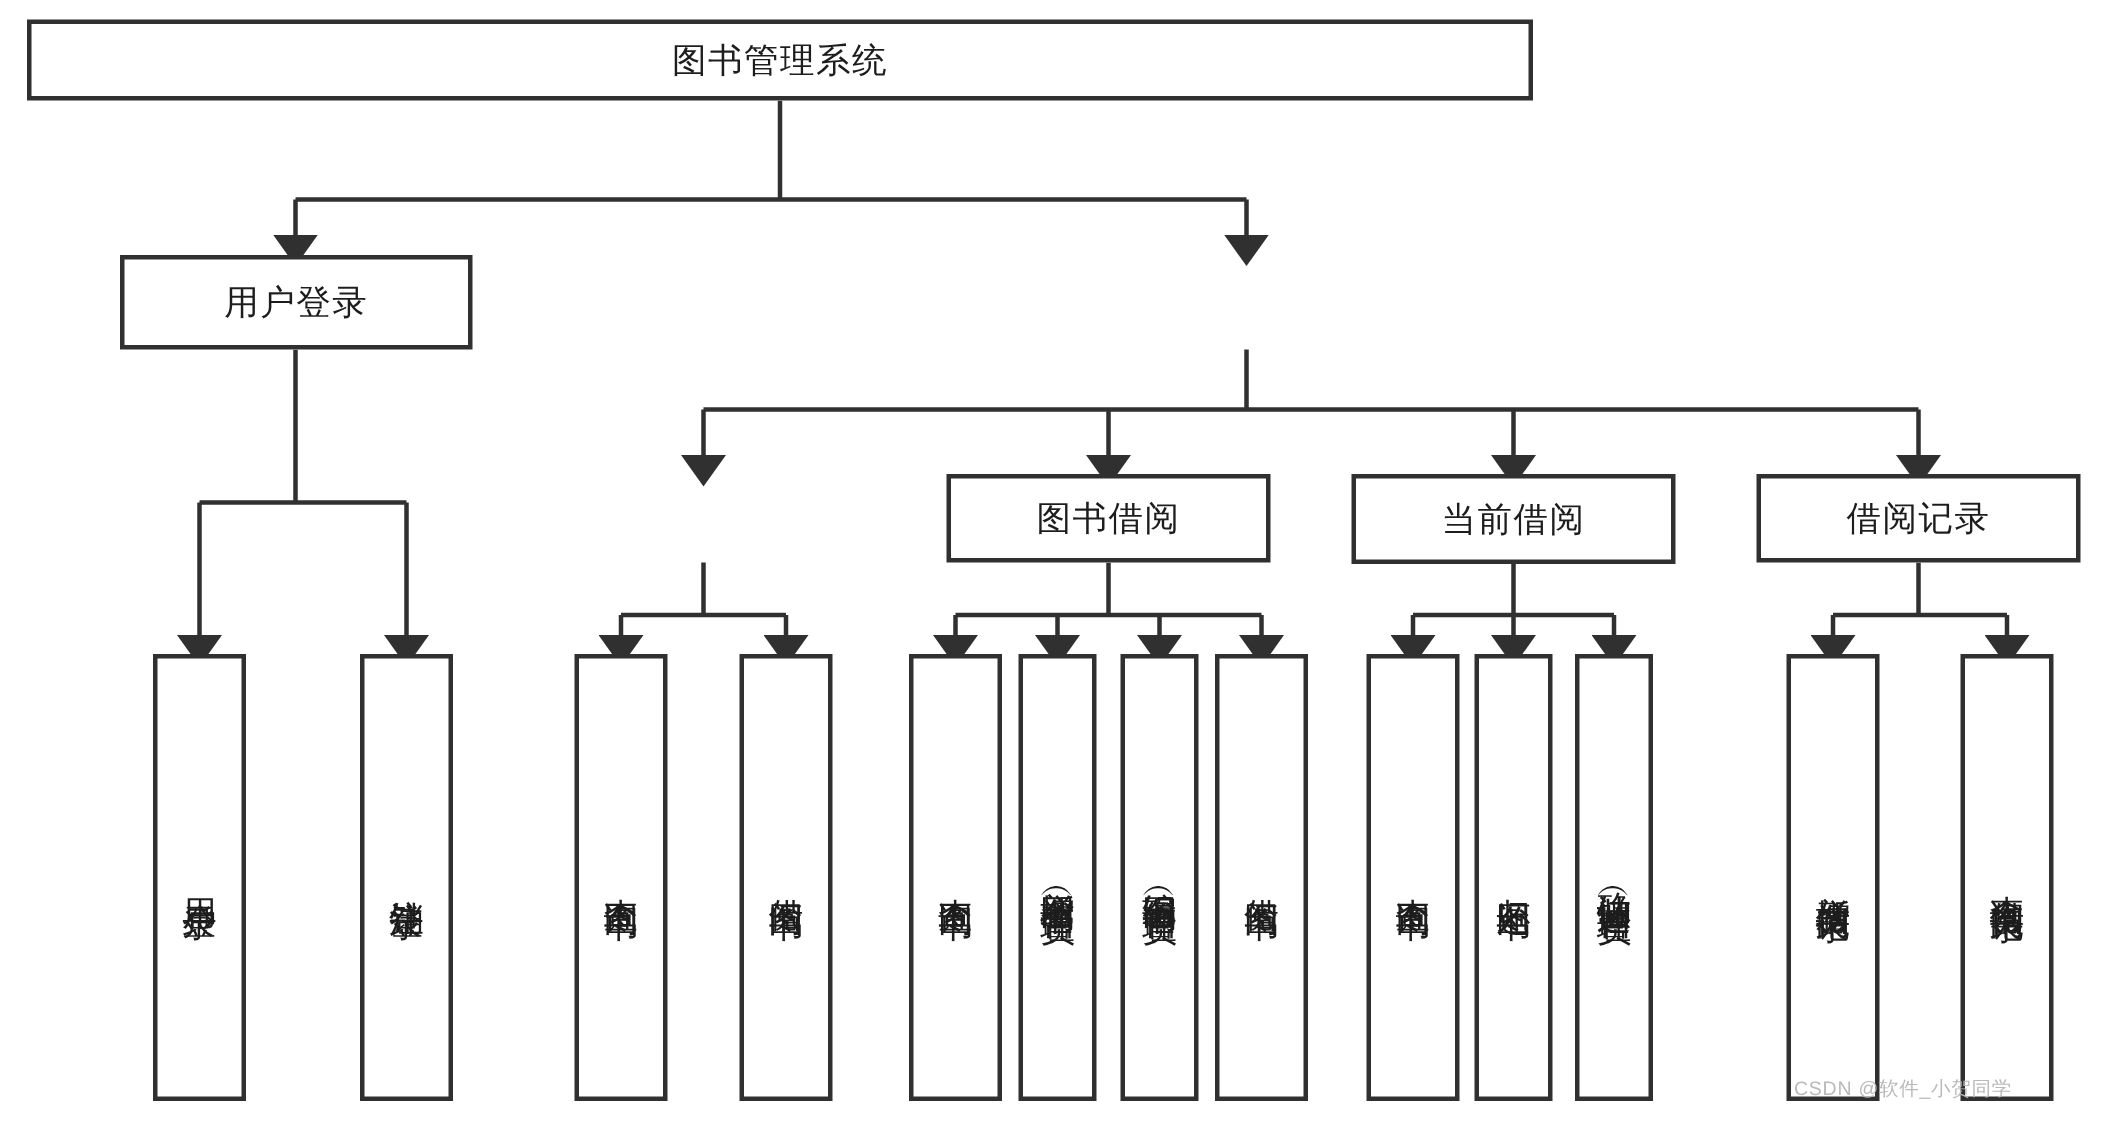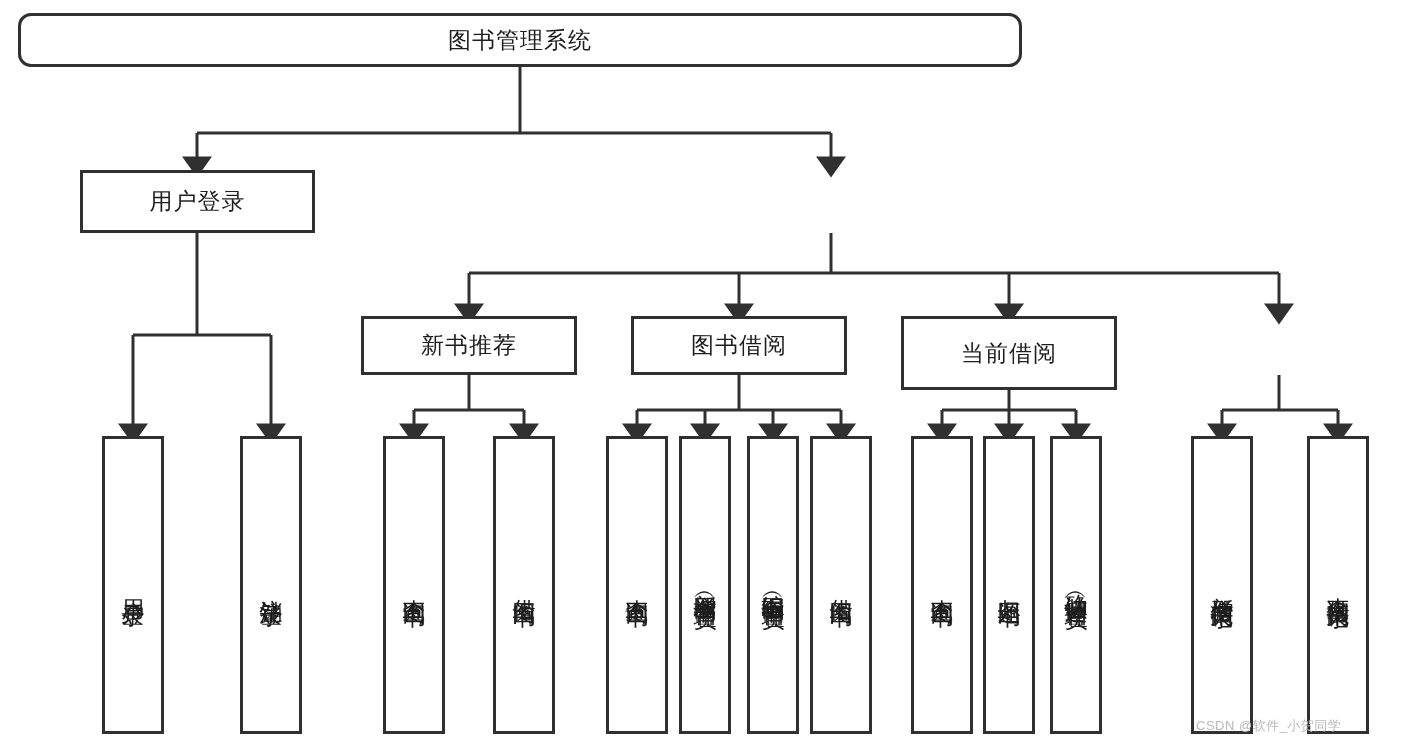--- a/index.html
+++ b/index.html
@@ -116,36 +116,36 @@
       <path d="M1009,410 L1009,430" marker-end="url(#arw)"></path>
       <path d="M1076,410 L1076,430" marker-end="url(#arw)"></path>
 
       <path d="M1279,375 L1279,410"></path>
       <path d="M1222,410 L1338,410"></path>
       <path d="M1222,410 L1222,430" marker-end="url(#arw)"></path>
       <path d="M1338,410 L1338,430" marker-end="url(#arw)"></path>
     </g>
   </svg>
 
-  <div class="node root" style="left:18px; top:13px; width:1004px; height:54px;border-radius:13px;">
+  <div class="node root" style="left:18px; top:13px; width:1004px; height:54px;">
     <span class="label">图书管理系统</span>
   </div>
 
   <div class="node" style="left:80px; top:170px; width:235px; height:63px;">
     <span class="label">用户登录</span>
   </div>
 
-  <div class="node" style="left:361px; top:316px; width:216px; height:59px;">
-    <span class="label">新书推荐</span>
-  </div>
   <div class="node" style="left:631px; top:316px; width:216px; height:59px;">
     <span class="label">图书借阅</span>
   </div>
-  <div class="node" style="left:901px; top:316px; width:216px; height:74px;">
+  <div class="node" style="left:901px; top:316px; width:216px; height:60px;">
     <span class="label">当前借阅</span>
+  </div>
+  <div class="node" style="left:1171px; top:316px; width:216px; height:59px;">
+    <span class="label">借阅记录</span>
   </div>
 
   <div class="node leaf" style="left:102px; top:436px; width:62px; height:298px;">
     <span class="label">用户登录</span>
   </div>
   <div class="node leaf" style="left:240px; top:436px; width:62px; height:298px;">
     <span class="label">注销登录</span>
   </div>
 
   <div class="node leaf" style="left:383px; top:436px; width:62px; height:298px;">

